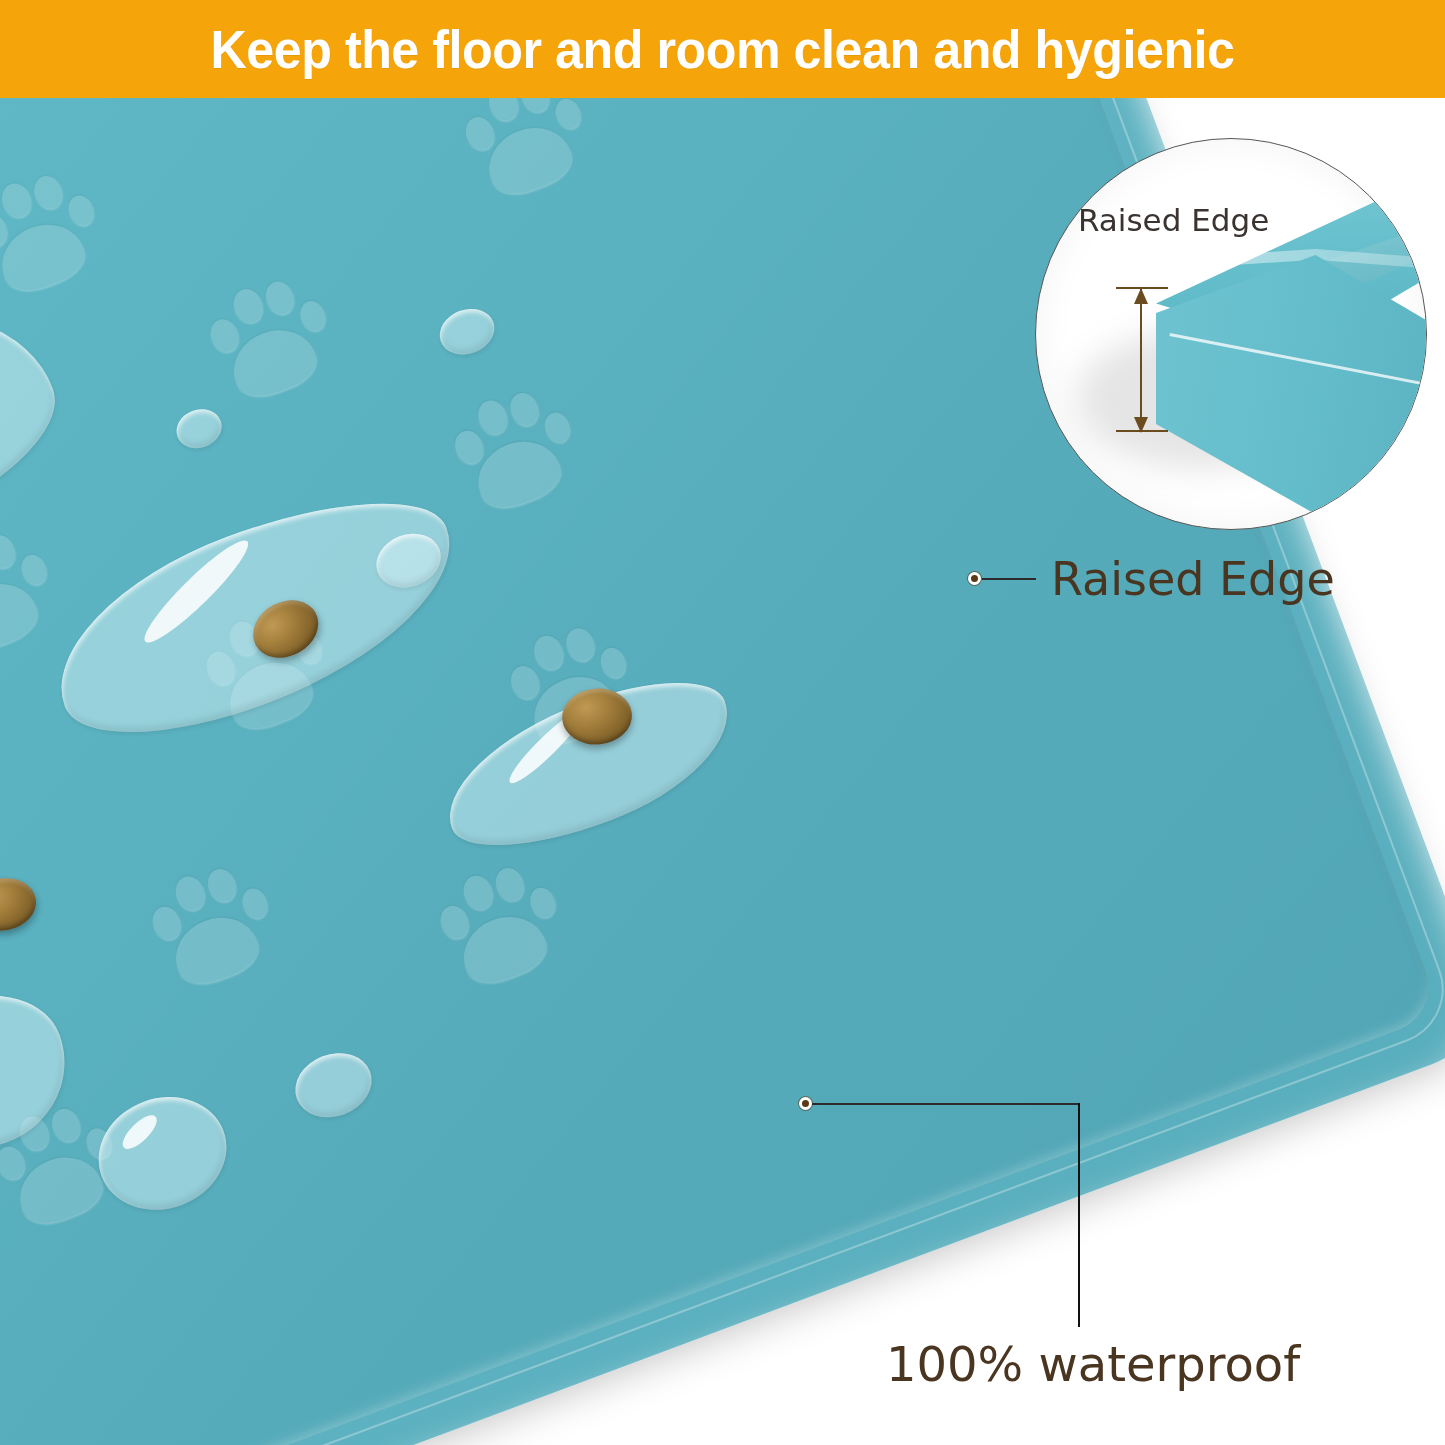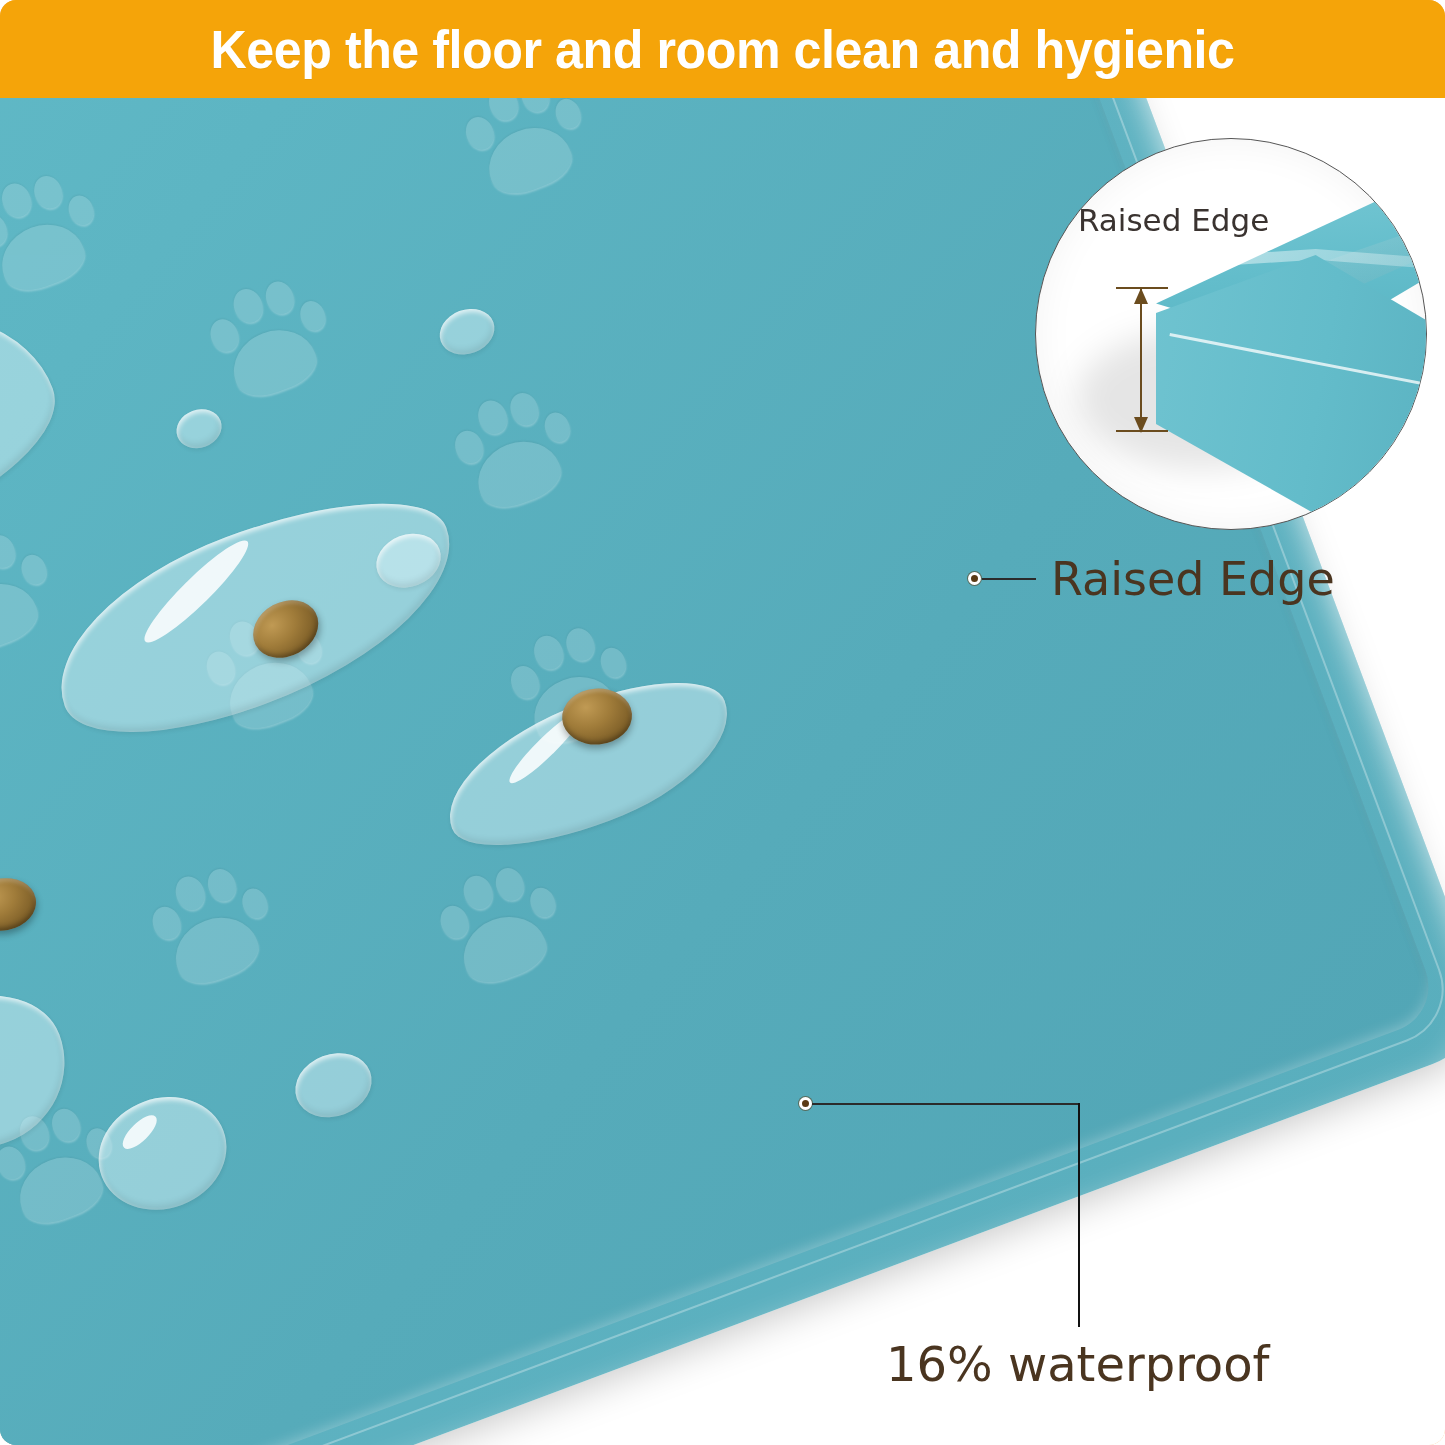--- a/index.html
+++ b/index.html
@@ -1,18 +1,18 @@
 <!DOCTYPE html>
 <html><head>
 <meta charset="utf-8">
 <style>
   html,body{margin:0;padding:0;background:#fff;}
   body{width:1445px;height:1445px;overflow:hidden;
        font-family:"Liberation Sans","DejaVu Sans",sans-serif;}
-  #stage{position:relative;width:1445px;height:1445px;background:#fdba74;overflow:hidden;border-radius:16px;}
+  #stage{position:relative;width:1445px;height:1445px;background:#fdba74;overflow:hidden;}
 
   
   .banner{position:absolute;left:0;top:0;width:1445px;height:98px;background:#F5A409;}
   .banner-text{position:absolute;left:0;top:0;width:1445px;height:98px;
     display:flex;align-items:center;justify-content:center;
     color:#FFFFFF;font-weight:bold;font-size:54px;letter-spacing:-0.5px;
     font-family:"Liberation Sans","DejaVu Sans",sans-serif;
     transform:scaleX(0.93);transform-origin:center center;white-space:nowrap;
     text-shadow:0 1px 0 rgba(0,0,0,.06);}
 
@@ -232,15 +232,15 @@
 
     <div class="dot" style="left:968px;top:474px;"></div>
     <div class="lead-h" style="left:982px;top:480px;width:54px;"></div>
 
     <div class="dot" style="left:799px;top:999px;"></div>
     <div class="lead-h" style="left:812px;top:1005px;width:268px;"></div>
     <div class="lead-v" style="left:1078px;top:1005px;height:224px;"></div>
   </div>
 
   <div class="anno edge">Raised Edge</div>
-  <div class="anno wp">16% waterproof</div>
+  <div class="anno wp">100% waterproof</div>
 
 </div>
 
 </body></html>

